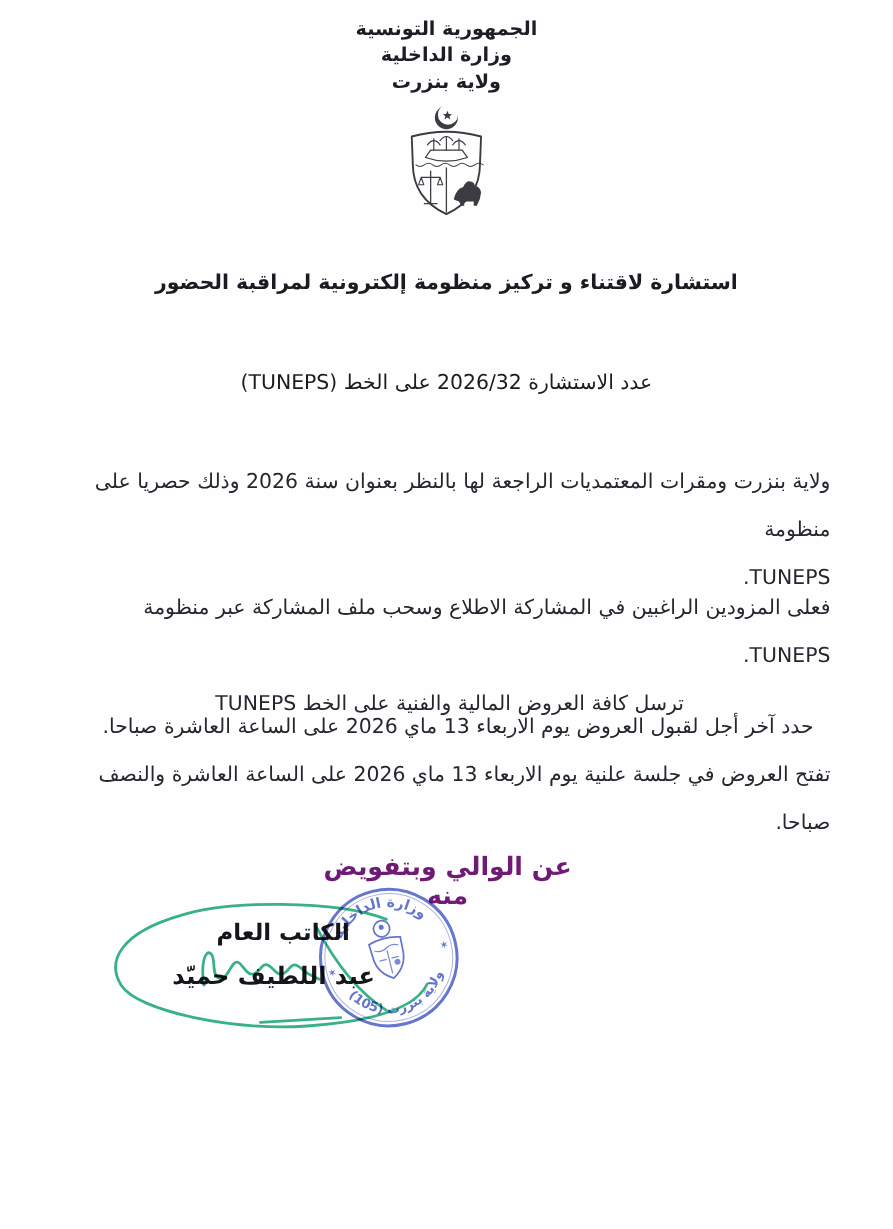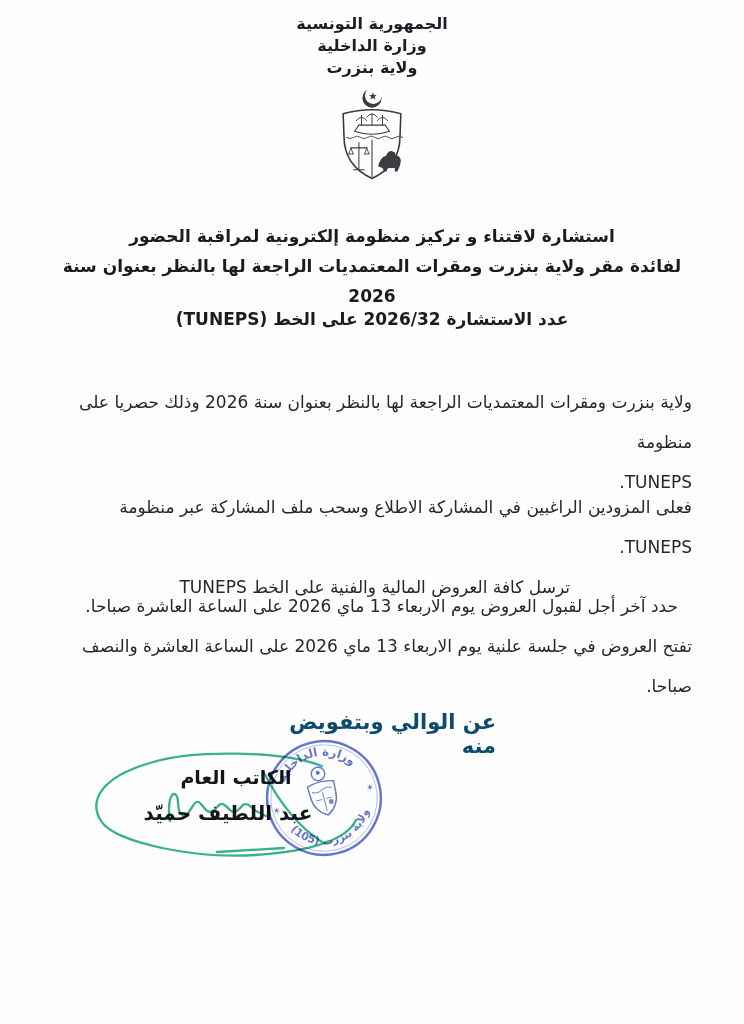--- a/index.html
+++ b/index.html
@@ -47,21 +47,21 @@
     font-size: 17px;
     line-height: 30px;
     color: #1b1b22;
   }
   .doc-ref {
     position: absolute;
     top: 309px;
     left: 40px;
     right: 40px;
     text-align: center;
-    font-weight: bold;
+    font-weight: normal;
     font-size: 17px;
     color: #1b1b22;
   }
   
   .para {
     position: absolute;
     left: 58px;
     right: 52px;
     direction: rtl;
     font-size: 17px;
@@ -74,23 +74,24 @@
   .p3 { top: 586px; }
   .indent-sm { padding-right: 14px; }
   .indent-lg { padding-right: 122px; }
   .latin-left { text-align: left; }
   
   .sig-authority {
     position: absolute;
     top: 710px;
     left: 250px;
     width: 246px;
+    text-align: center;
     font-weight: bold;
     font-size: 21px;
-    color: #0c4a6e;
+    color: #701a75;
     z-index: 1;
   }
   .sig-role {
     position: absolute;
     top: 766px;
     left: 168px;
     width: 136px;
     text-align: center;
     font-weight: bold;
     font-size: 19px;
@@ -158,21 +159,20 @@
 
       <path d="M 30,67 L 30,98 M 24,98 L 36,98 M 21,73 L 39,73" stroke-width="1.2"></path>
       <path d="M 21,73 l -2.5,7 M 21,73 l 2.5,7 M 18.5,80 h 5 M 39,73 l -2.5,7 M 39,73 l 2.5,7 M 36.5,80 h 5" stroke-width="1"></path>
 
       <path d="M 52,94 q 2,-10 9,-12 q 3,-7 8,-5 q 3,1 3,4 q 5,1 6,6 l -1,6 l -3,7 h -3 v -4 h -9 v 4 h -3 l -2,-4 z" fill="#3b3b42" stroke="none"></path>
     </g>
   </svg>
 
   <div class="doc-title" dir="rtl">
     <div>استشارة لاقتناء و تركيز منظومة إلكترونية لمراقبة الحضور</div>
-    <div>لفائدة  مقر ولاية بنزرت ومقرات المعتمديات الراجعة لها بالنظر بعنوان سنة 2026</div>
   </div>
 
   <div class="doc-ref" dir="rtl">عدد الاستشارة 2026/32 على الخط (TUNEPS)</div>
 
   <div class="para p1">
     <div class="line">ولاية بنزرت ومقرات المعتمديات الراجعة لها بالنظر بعنوان سنة 2026 وذلك حصريا على منظومة</div>
     <div class="line latin-left">TUNEPS.</div>
   </div>
 
   <div class="para p2">

